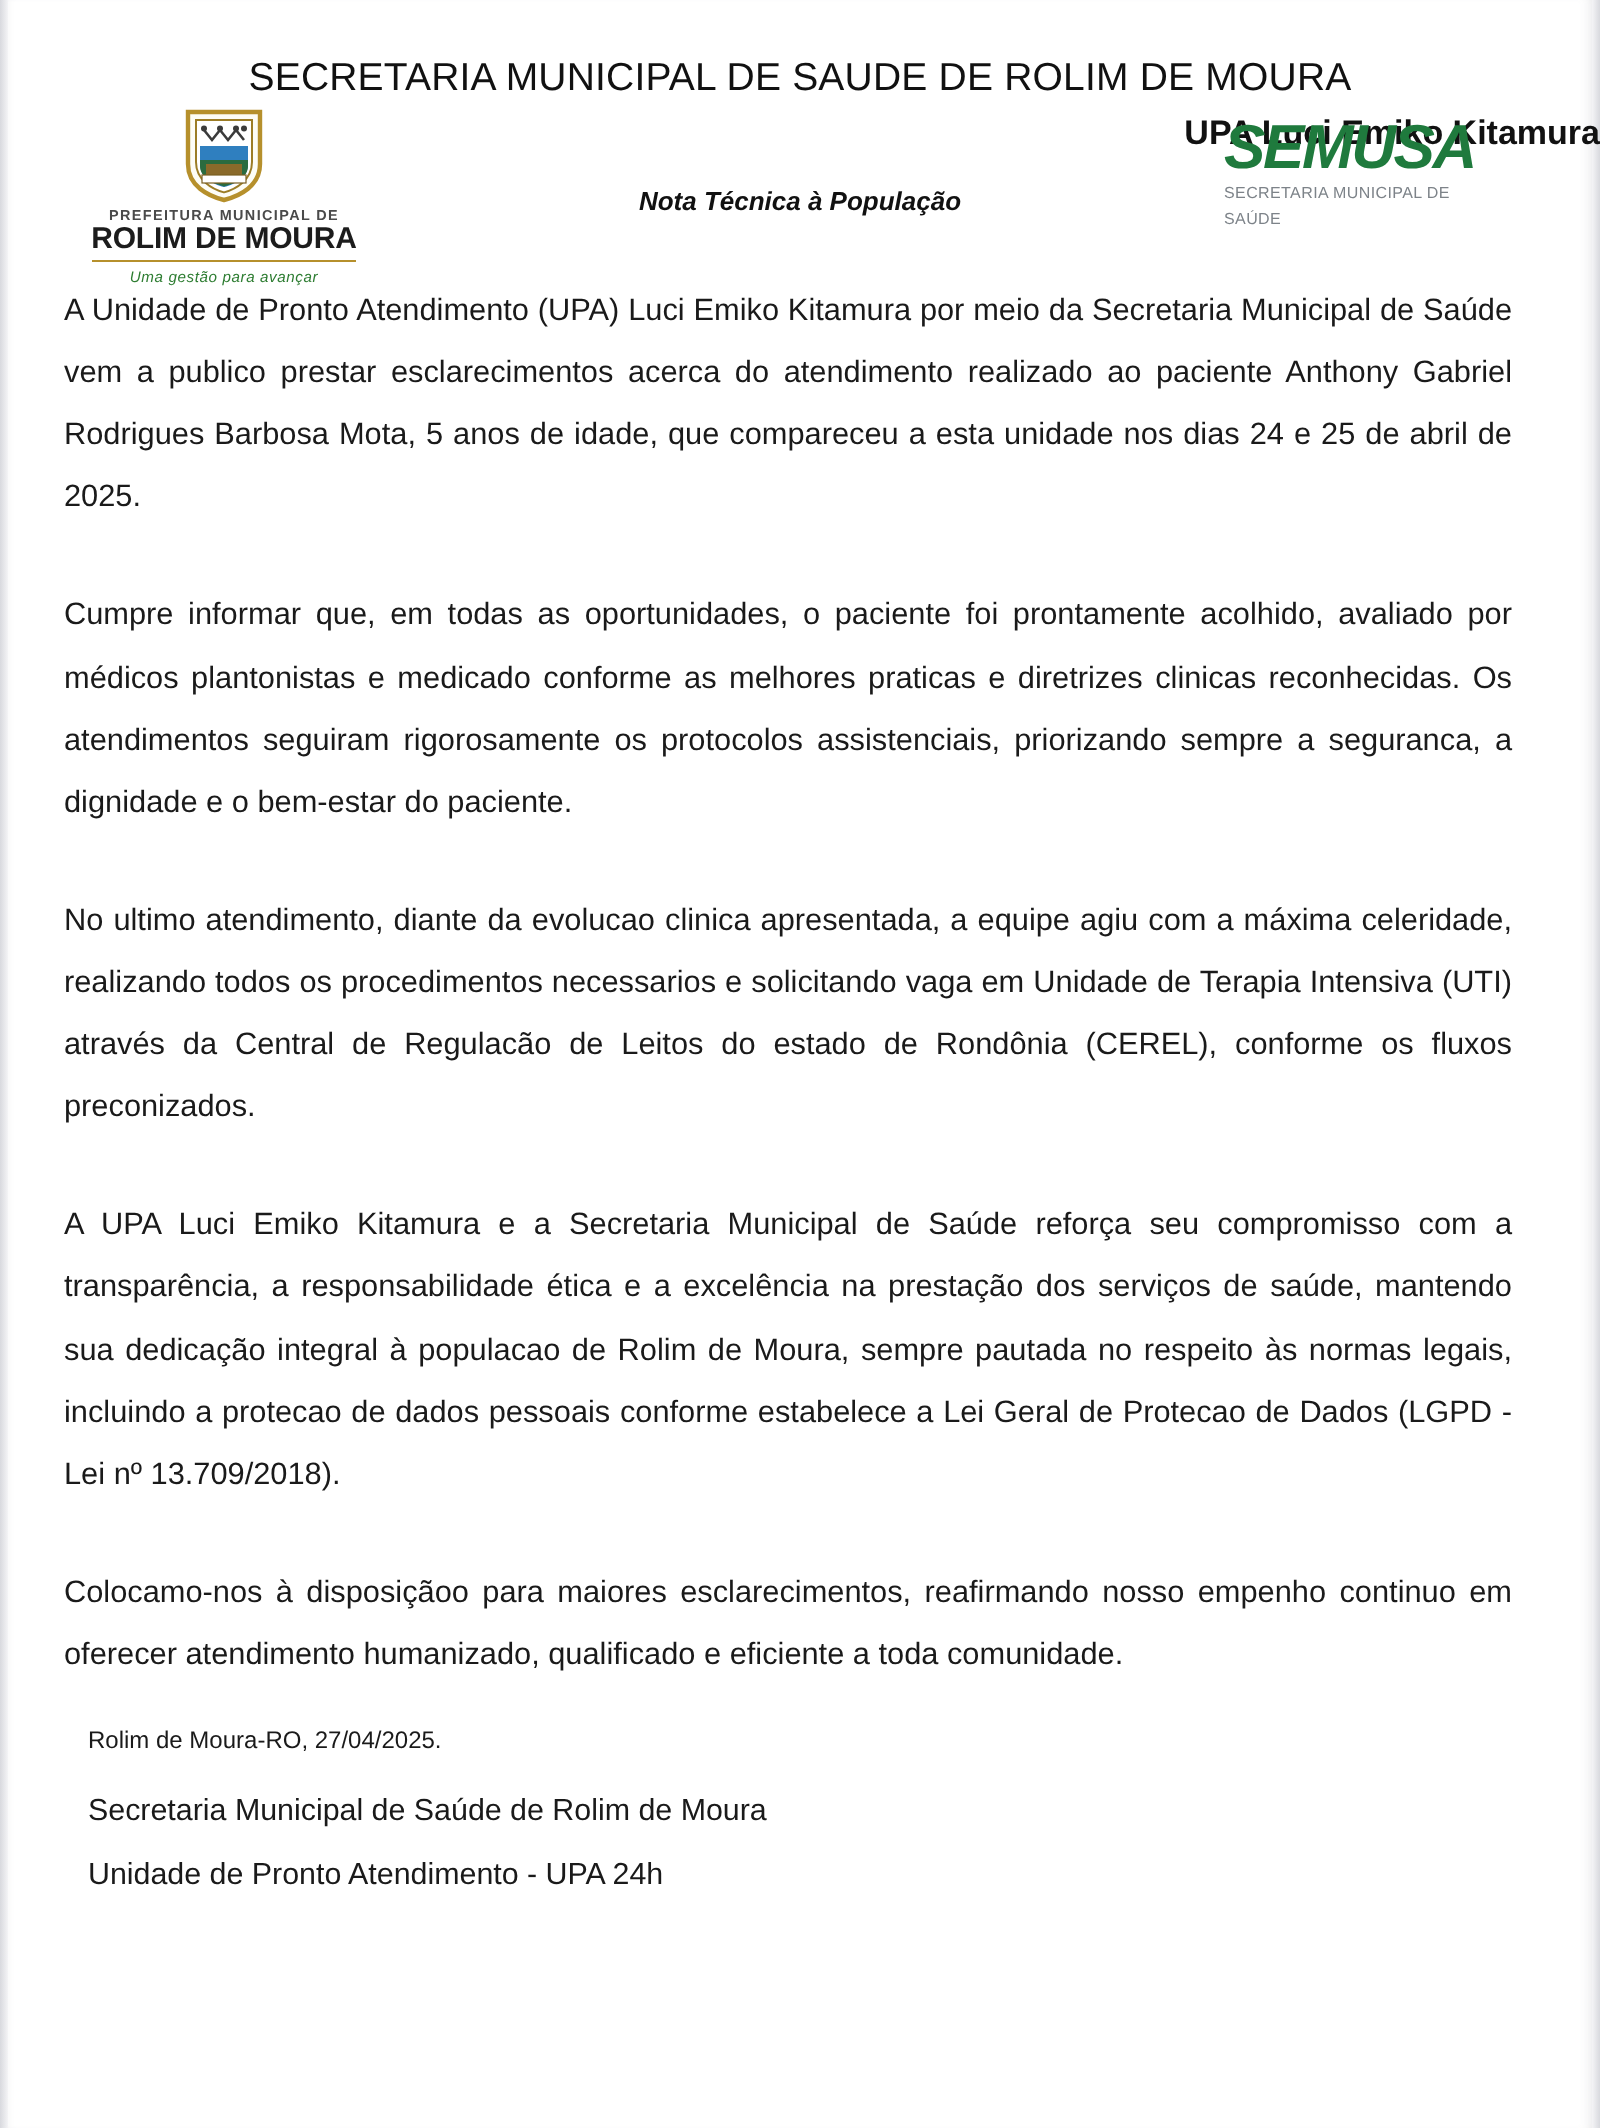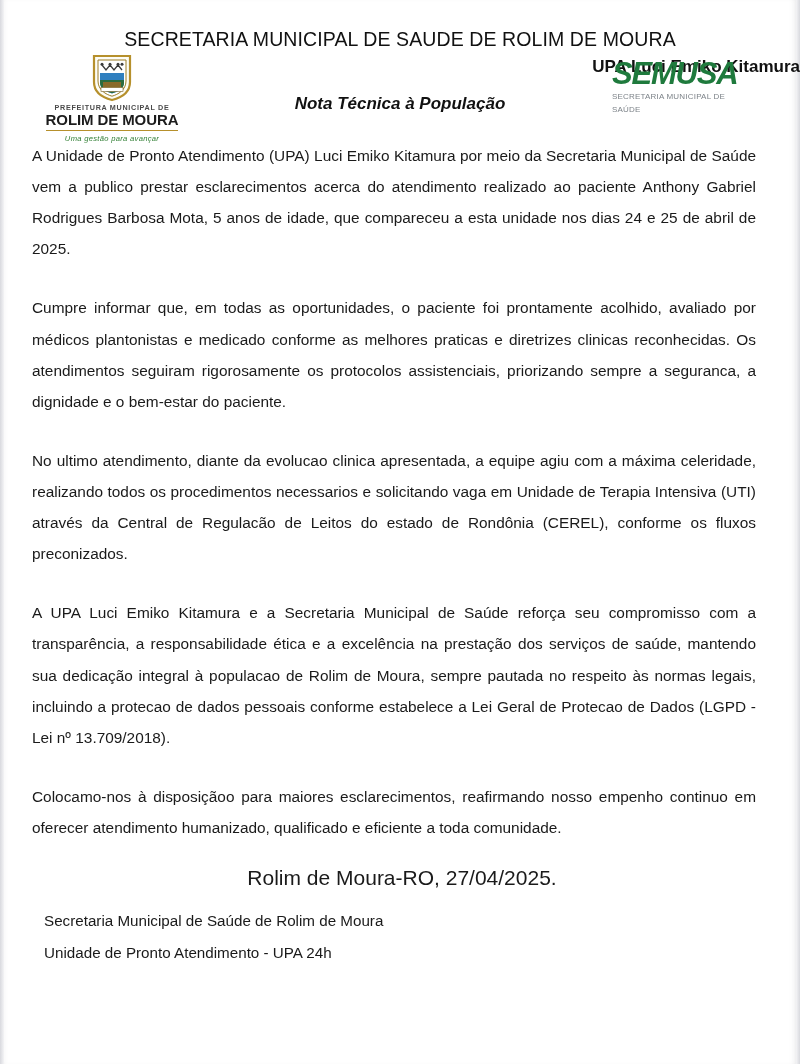--- a/index.html
+++ b/index.html
@@ -52,21 +52,21 @@
   }
   .title-sub {
     font-size: 17px;
     font-weight: bold;
     color: #111111;
     margin-top: 7px;
     line-height: 1.15;
     text-align: right;
   }
   .title-nota {
-    font-size: 17px;
+    font-size: 13px;
     font-weight: bold;
     font-style: italic;
     color: #111111;
     margin-top: 17px;
     line-height: 1.15;
   }
 
   
   .logo-city {
     position: absolute;
@@ -143,22 +143,22 @@
     line-height: 2.02;
     margin: 0 0 28px 0;
   }
   .para.last { margin-bottom: 18px; }
 
   
   .footer {
     padding: 0 30px 0 44px;
   }
   .date-line {
-    text-align: center;
-    font-size: 21px;
+    text-align: left;
+    font-size: 12px;
     color: #1a1a1a;
     padding-right: 10px;
     line-height: 1.6;
   }
   .sign-block {
     margin-top: 10px;
     font-size: 15.2px;
     color: #1a1a1a;
     line-height: 2.1;
   }

